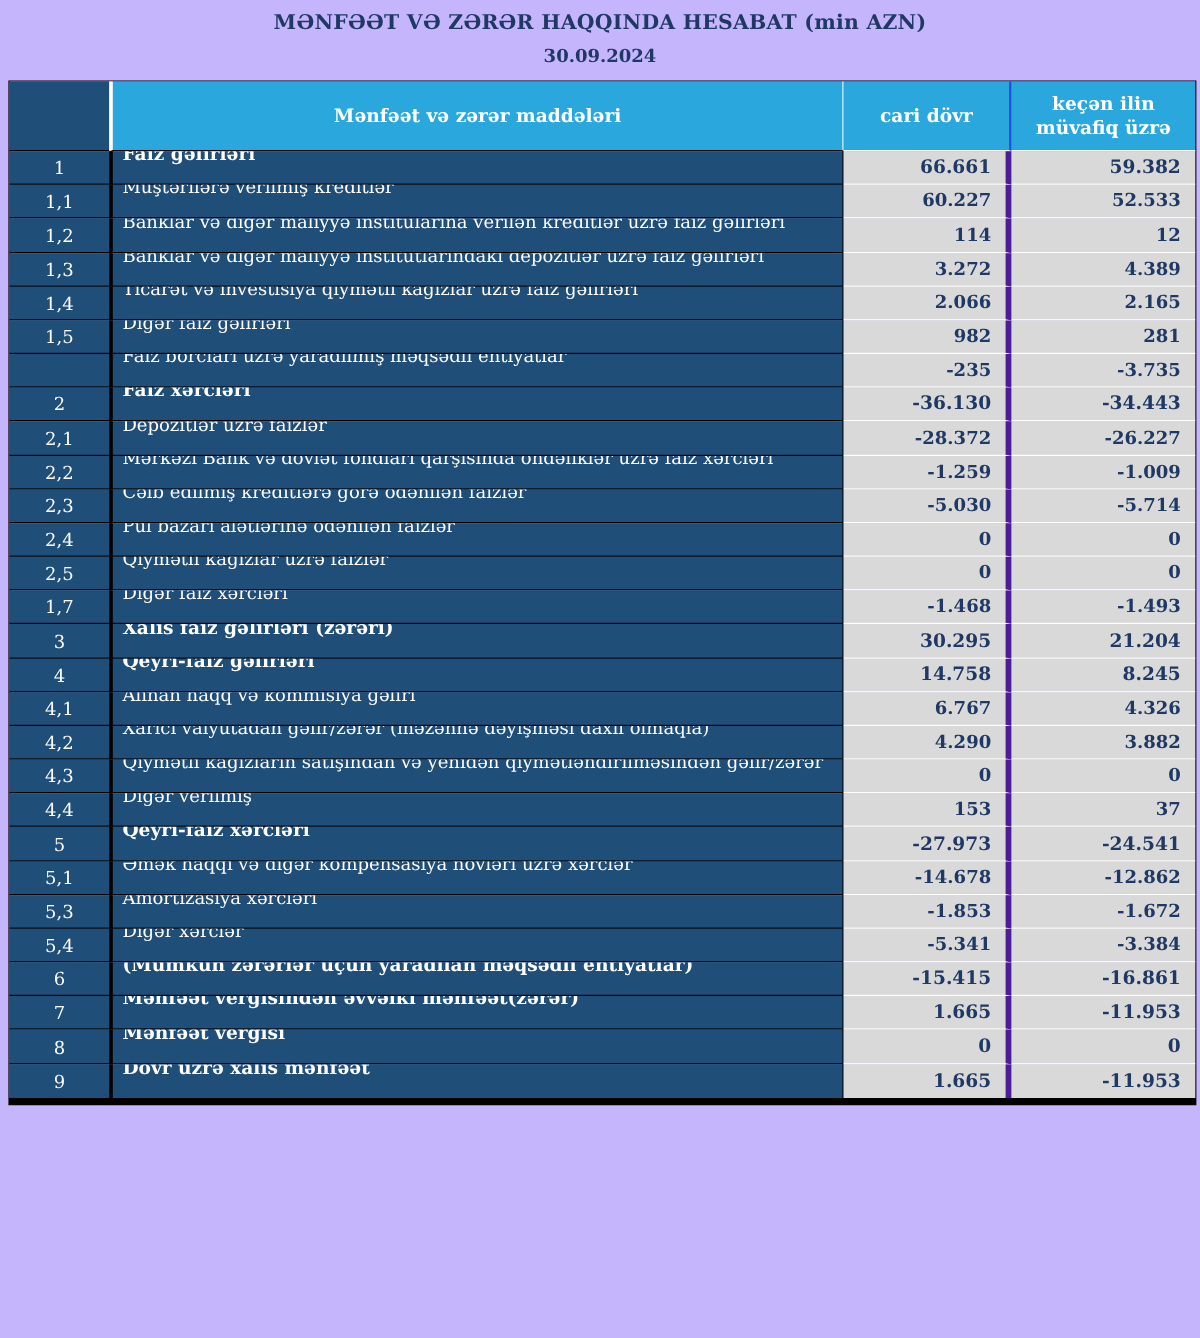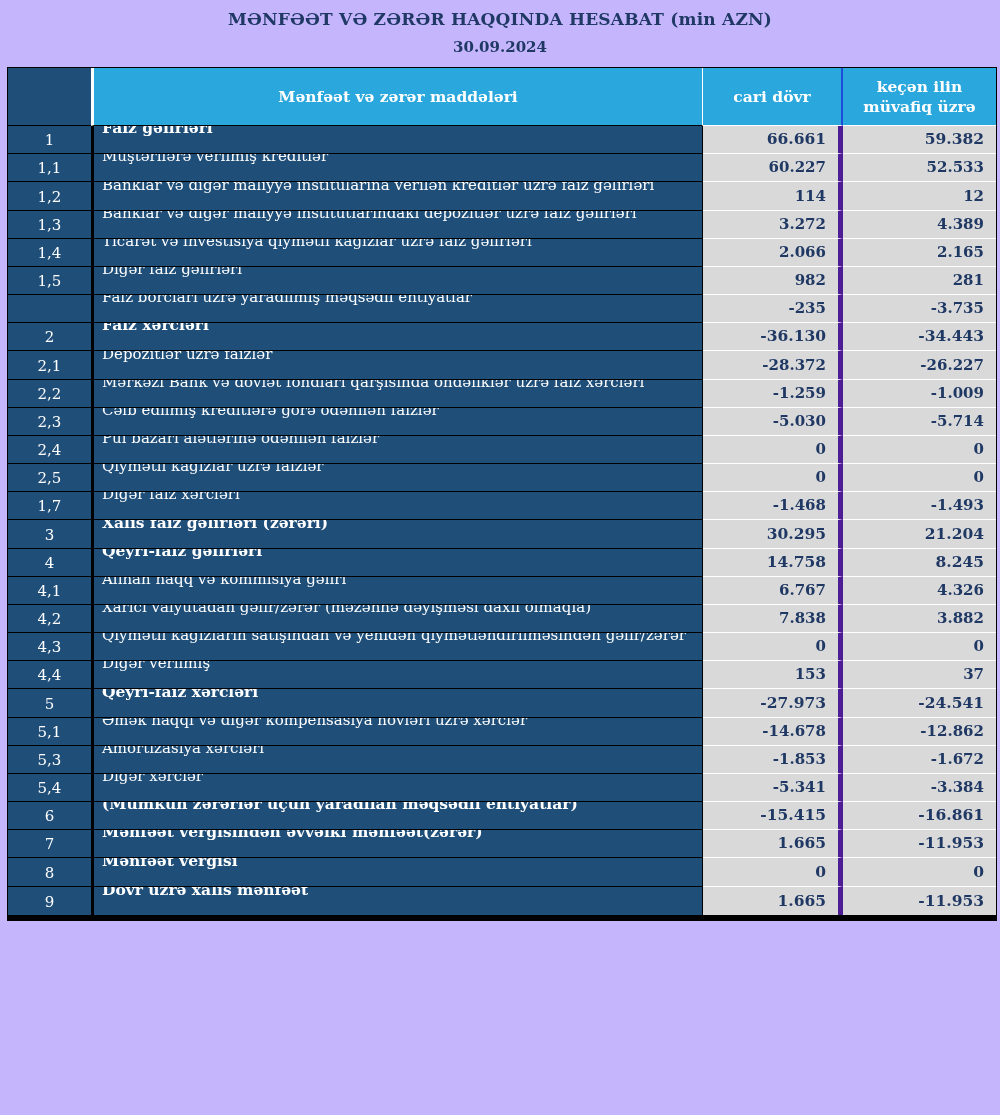--- a/index.html
+++ b/index.html
@@ -210,21 +210,21 @@
         </div>
         <div class="row">
           <div class="cell cell-num">4,1</div>
           <div class="cell cell-label">Alınan haqq və kommisiya gəliri</div>
           <div class="cell cell-val cell-cur">6.767</div>
           <div class="cell cell-val cell-prev">4.326</div>
         </div>
         <div class="row">
           <div class="cell cell-num">4,2</div>
           <div class="cell cell-label">Xarici valyutadan gəlir/zərər (məzənnə dəyişməsi daxil olmaqla)</div>
-          <div class="cell cell-val cell-cur">7.838</div>
+          <div class="cell cell-val cell-cur">4.290</div>
           <div class="cell cell-val cell-prev">3.882</div>
         </div>
         <div class="row">
           <div class="cell cell-num">4,3</div>
           <div class="cell cell-label">Qiymətli kağızların satışından və yenidən qiymətləndirilməsindən gəlir/zərər</div>
           <div class="cell cell-val cell-cur">0</div>
           <div class="cell cell-val cell-prev">0</div>
         </div>
         <div class="row">
           <div class="cell cell-num">4,4</div>

